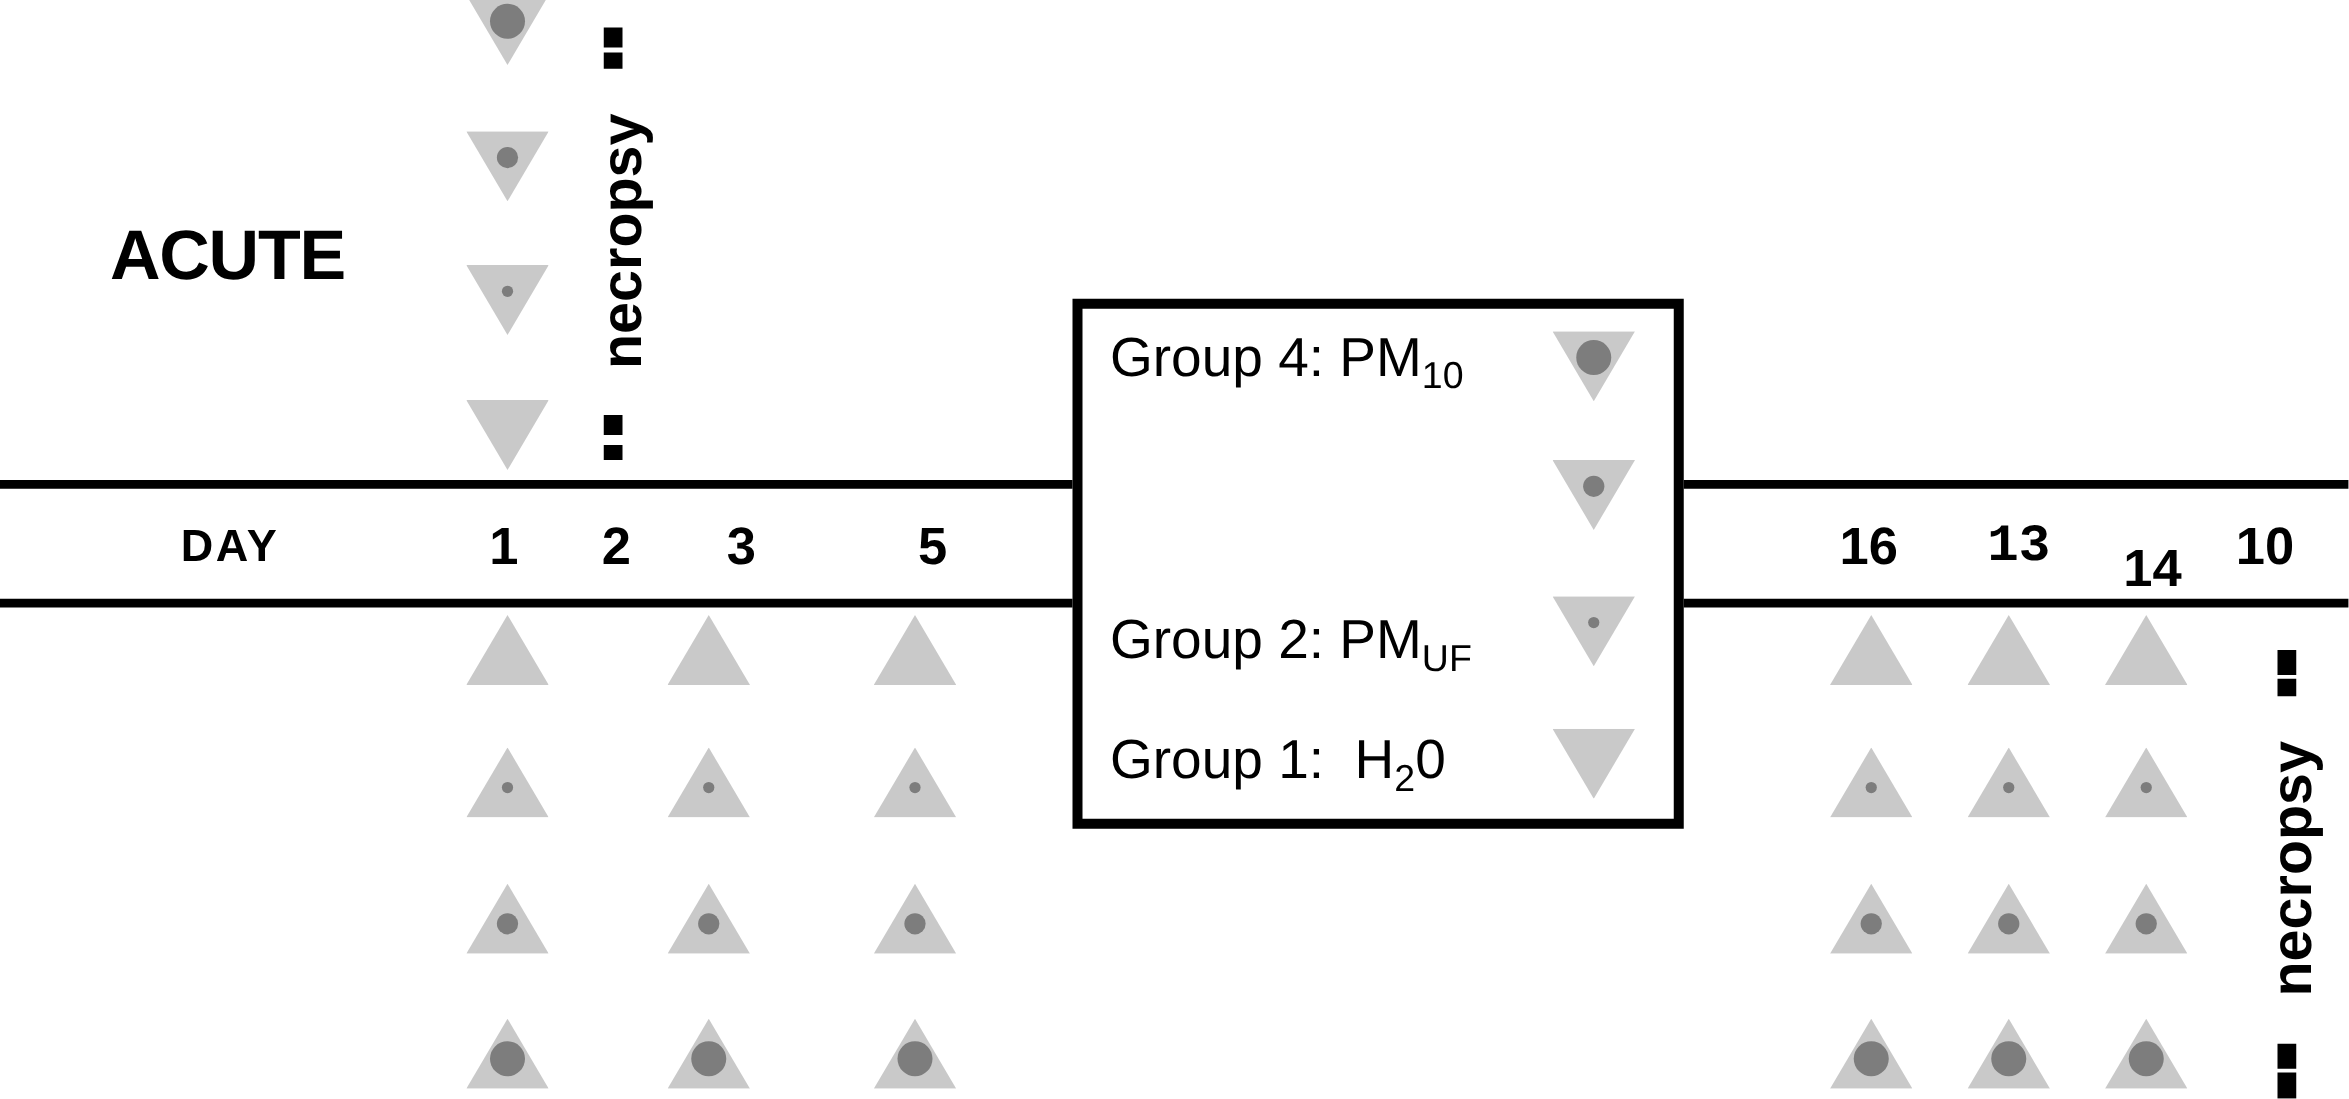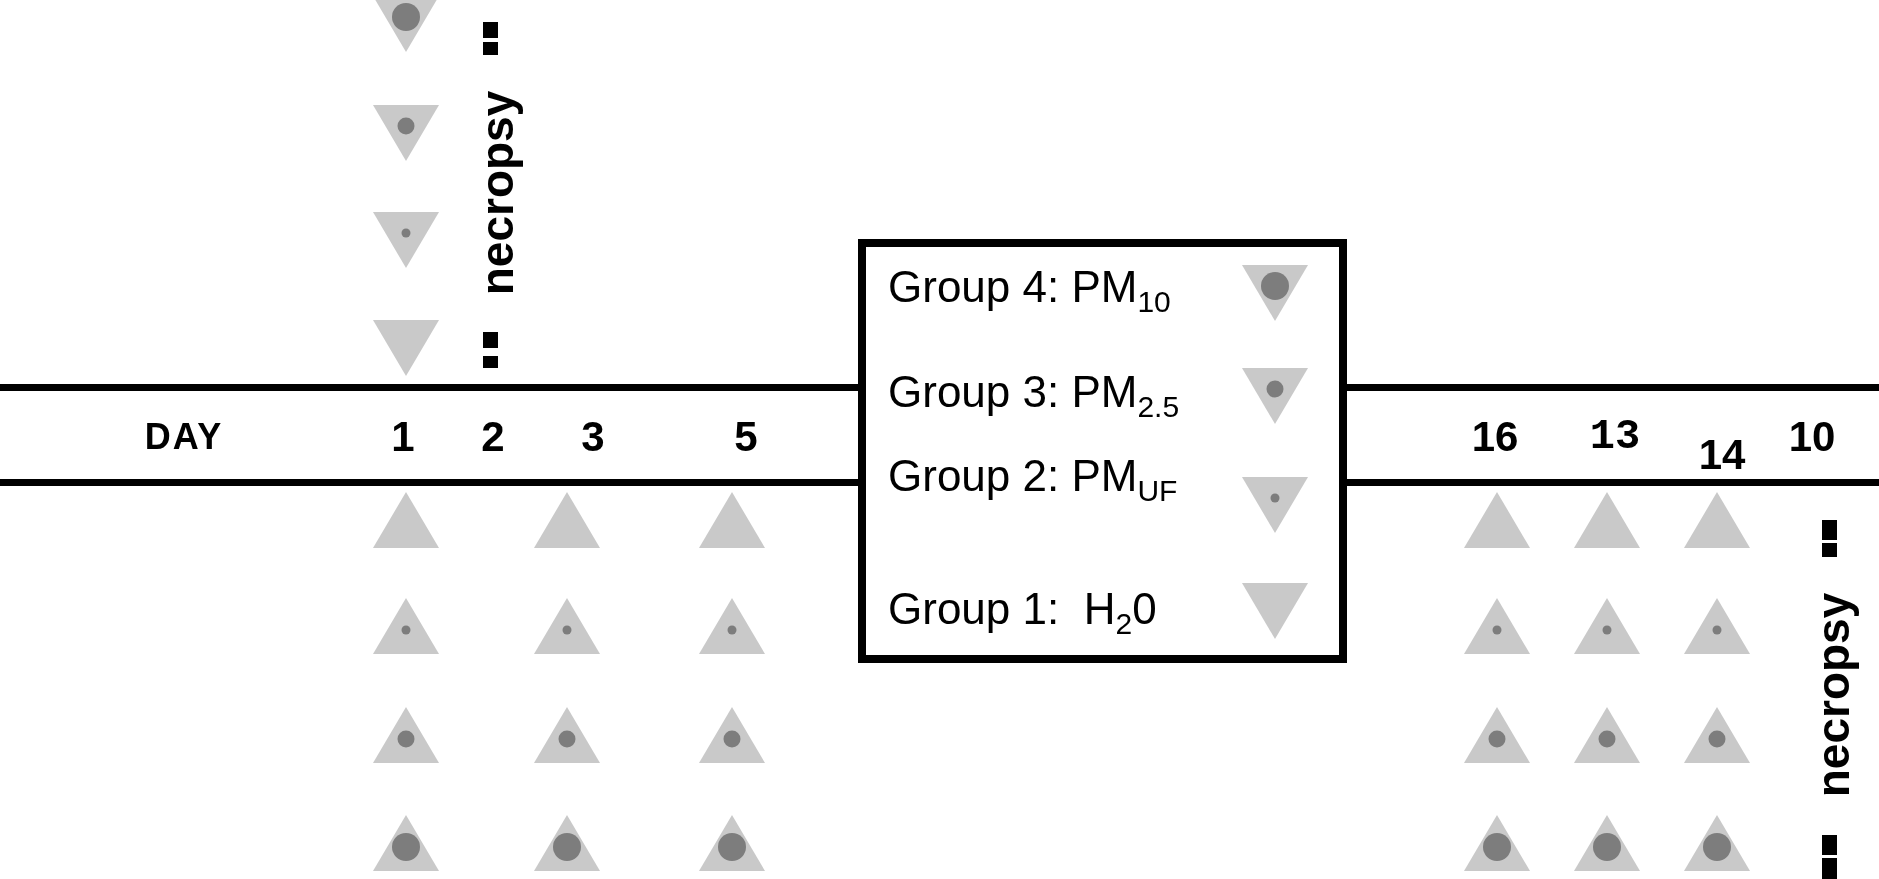--- a/index.html
+++ b/index.html
@@ -24,20 +24,21 @@
   .necropsy-text{position:absolute;font-weight:bold;font-size:46px;white-space:nowrap;transform:translate(-50%,-50%) rotate(-90deg);z-index:1;}
 </style>
 </head>
 <body>
 
 <div id="canvas" style="--tri-fill: #c9c9c9; --dot-fill: #7d7d7d; --line: #000000;">
 
   <div class="hline" style="top:384px"></div>
   <div class="hline" style="top:479px"></div>
 
+  <div class="phase-label" style="left:88px;top:204px">ACUTE</div>
 
   <div class="axis-label" style="left:184px;top:437px">DAY</div>
 
   <div id="day-labels">
       <div class="day-label" style="left: 403px; top: 437px;">1</div>
       <div class="day-label" style="left: 493px; top: 437px;">2</div>
       <div class="day-label" style="left: 593px; top: 437px;">3</div>
       <div class="day-label" style="left: 746px; top: 437px;">5</div>
       <div class="day-label" style="left: 1495px; top: 437px;">16</div>
       <div class="day-label" style="left: 1615px; top: 437px; font-family: Liberation Mono, monospace;">13</div>
@@ -126,22 +127,21 @@
 
   <div class="dash" style="left:1822px;top:520px;height:20px"></div>
   <div class="dash" style="left:1822px;top:543px;height:14px"></div>
   <div class="necropsy-text" style="left:1833px;top:695px">necropsy</div>
   <div class="dash" style="left:1822px;top:835px;height:20px"></div>
   <div class="dash" style="left:1822px;top:858px;height:21px"></div>
 
   <div class="legend-box"></div>
 
   <div class="legend-label" style="top:290px"><span>Group 4: PM</span><sub>10</sub><span></span></div>
-  <div class="legend-label" style="top:395px"><span>Group 3: PM</span><sub>2.5</sub><span></span></div>
-  <div class="legend-label" style="top:479px"><span>Group 2: PM</span><sub>UF</sub><span></span></div>
+  <div class="legend-label" style="top:516px"><span>Group 2: PM</span><sub>UF</sub><span></span></div>
   <div class="legend-label" style="top:612px"><span>Group 1:  H</span><sub>2</sub><span>0</span></div>
 
   <div id="legend-markers">
       <div class="tri down legend-tri" style="left: 1242px; top: 265px;">
         <span class="dot" style="width: 28px; height: 28px; top: 21px;"></span>
       </div>
       <div class="tri down legend-tri" style="left: 1242px; top: 368px;">
         <span class="dot" style="width: 17px; height: 17px; top: 21px;"></span>
       </div>
       <div class="tri down legend-tri" style="left: 1242px; top: 477px;">

